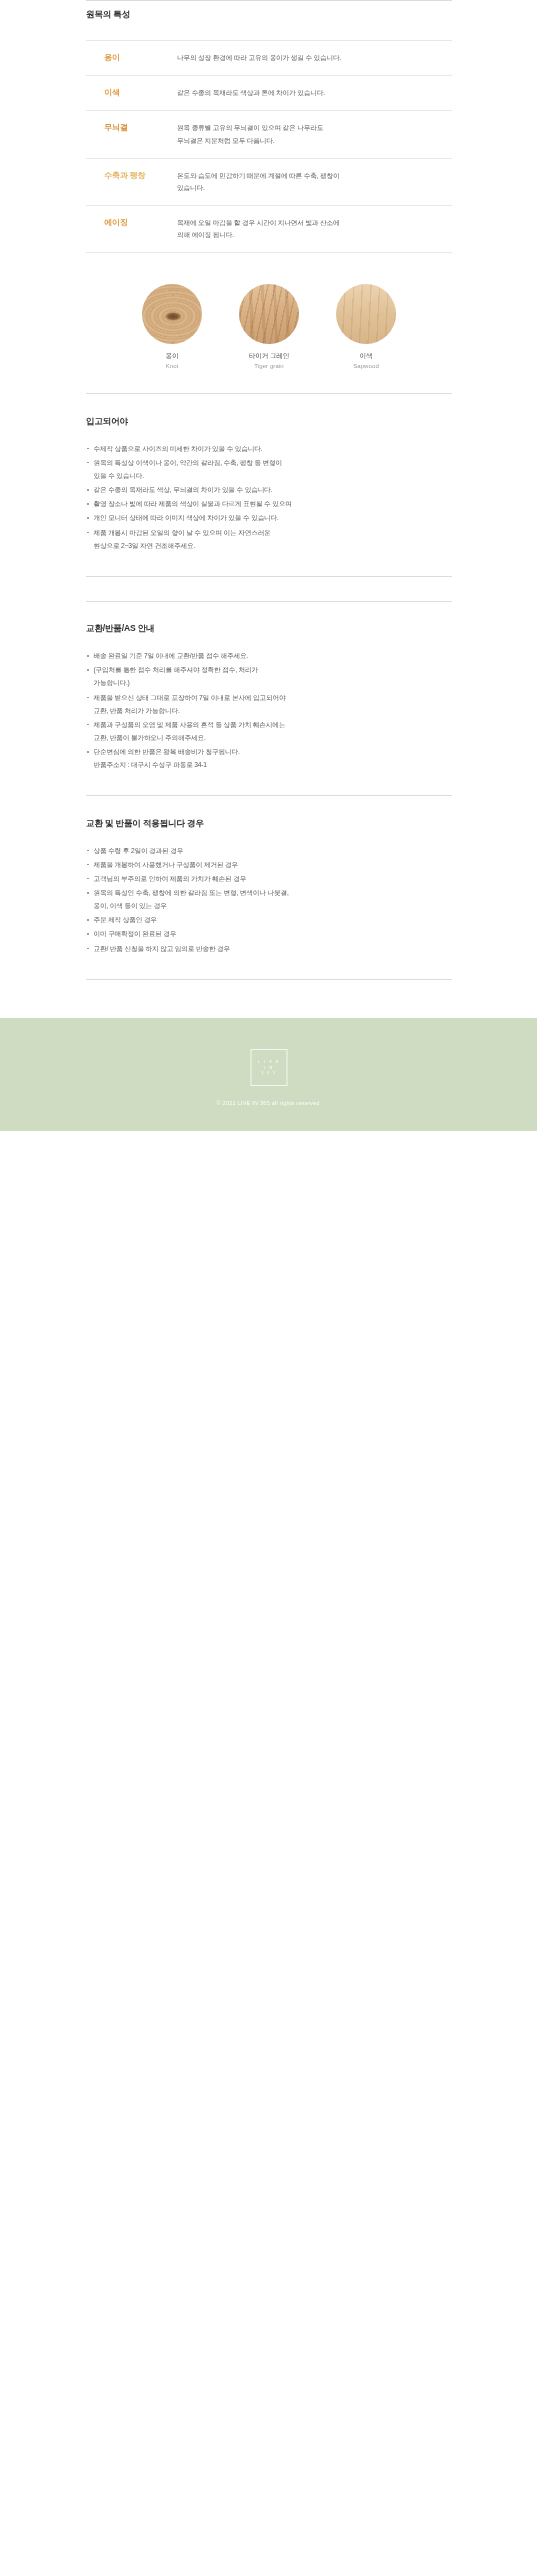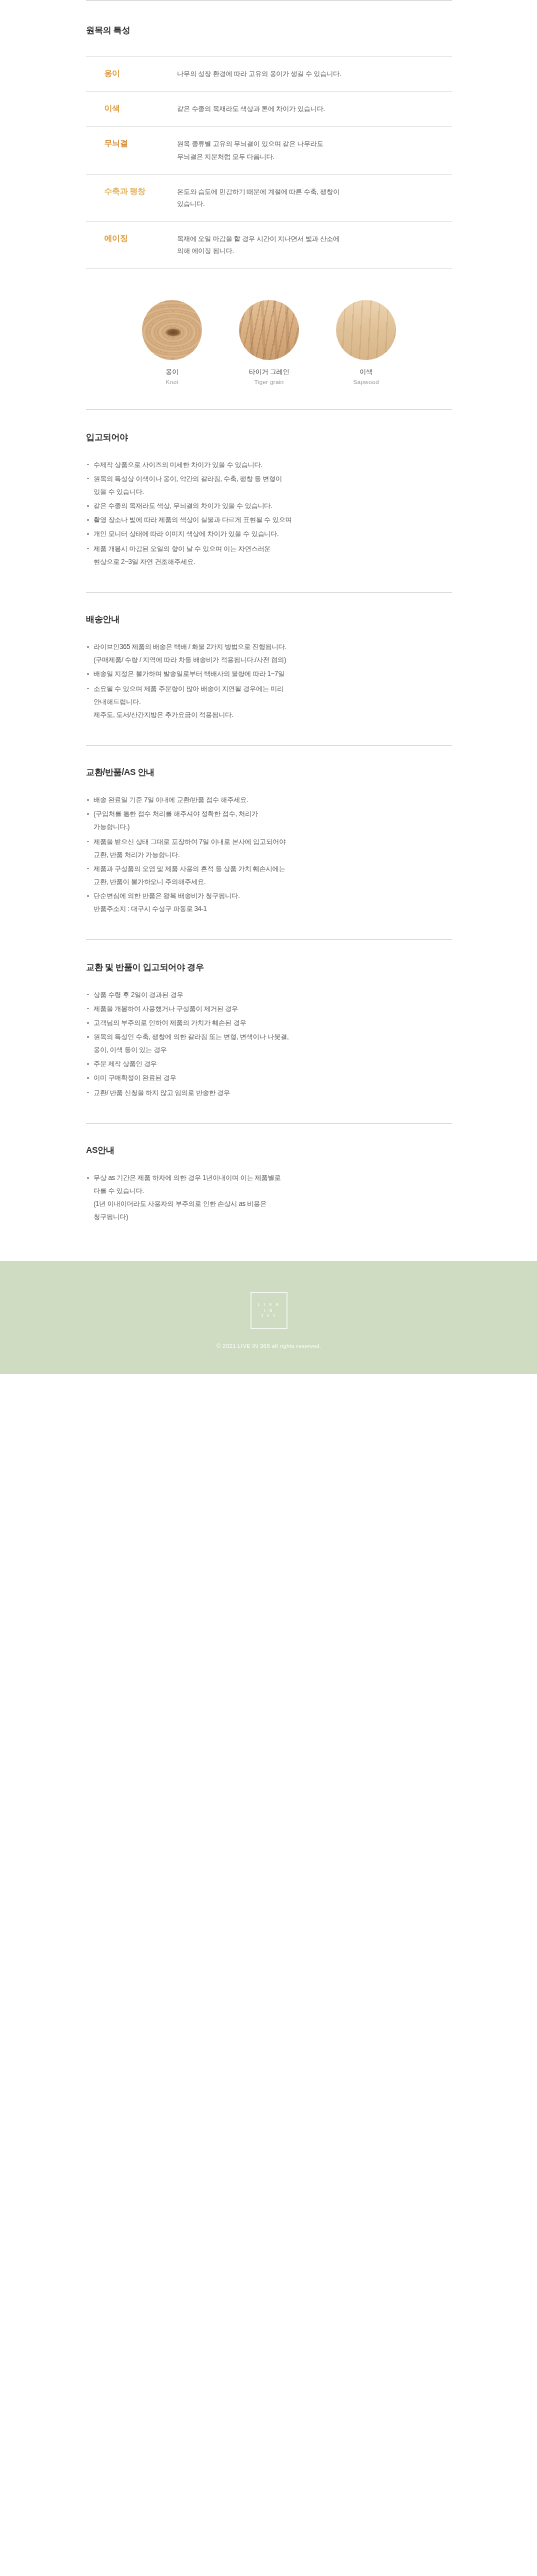--- a/index.html
+++ b/index.html
@@ -33,21 +33,21 @@
     font-size: 8.6px;
     font-weight: bold;
     color: #2f2f2f;
     letter-spacing: -0.2px;
     margin: 0;
     padding: 0;
   }
 
   
   .s1 {
-    padding-top: 24px;
+    padding-top: 8px;
   }
   .char-table {
     margin-top: 19.4px;
     width: 366px;
     border-collapse: collapse;
   }
   .char-table tr {
     border-bottom: 0.5px solid #e8e8e8;
   }
   .char-table tr:first-child {
@@ -272,31 +272,20 @@
       <li style="white-space:pre-line">같은 수종의 목재라도 색상, 무늬결의 차이가 있을 수 있습니다.</li>
       <li style="white-space:pre-line">촬영 장소나 빛에 따라 제품의 색상이 실물과 다르게 표현될 수 있으며</li>
       <li style="white-space:pre-line">개인 모니터 상태에 따라 이미지 색상에 차이가 있을 수 있습니다.</li>
       <li style="white-space:pre-line">제품 개봉시 마감된 오일의 향이 날 수 있으며 이는 자연스러운
 현상으로 2~3일 자연 건조해주세요.</li>
     </ul>
   </div>
 
   <div class="divider"></div>
 
-  <div class="inner sec">
-    <h2 class="sec-title">배송안내</h2>
-    <ul class="bullets">
-      <li style="white-space:pre-line">라이브인365 제품의 배송은 택배 / 화물 2가지 방법으로 진행됩니다.
-(구매제품/ 수량 / 지역에 따라 차등 배송비가 적용됩니다./사전 협의)</li>
-      <li style="white-space:pre-line">배송일 지정은 불가하며 발송일로부터 택배사의 물량에 따라 1~7일</li>
-      <li style="white-space:pre-line">소요될 수 있으며  제품 주문량이 많아 배송이 지연될 경우에는 미리
-안내해드립니다.
-제주도, 도서/산간지방은 추가요금이 적용됩니다.</li>
-    </ul>
-  </div>
 
   <div class="divider"></div>
 
   <div class="inner sec">
     <h2 class="sec-title">교환/반품/AS 안내</h2>
     <ul class="bullets">
       <li style="white-space:pre-line">배송 완료일 기준 7일 이내에 교환/반품 접수 해주세요.</li>
       <li style="white-space:pre-line">(구입처를 통한 접수 처리를 해주셔야 정확한 접수, 처리가
 가능합니다.)</li>
       <li style="white-space:pre-line">제품을 받으신 상태 그대로 포장하여 7일 이내로 본사에 입고되어야
@@ -304,44 +293,35 @@
       <li style="white-space:pre-line">제품과 구성품의 오염 및 제품 사용의 흔적 등 상품 가치 훼손시에는
 교환, 반품이 불가하오니 주의해주세요.</li>
       <li style="white-space:pre-line">단순변심에 의한 반품은 왕복 배송비가 청구됩니다.
 반품주소지 : 대구시 수성구 파동로 34-1</li>
     </ul>
   </div>
 
   <div class="divider"></div>
 
   <div class="inner sec">
-    <h2 class="sec-title">교환 및 반품이 입고되어야 경우</h2>
+    <h2 class="sec-title">교환 및 반품이 적용됩니다 경우</h2>
     <ul class="bullets">
       <li style="white-space:pre-line">상품 수령 후 2일이 경과된 경우</li>
       <li style="white-space:pre-line">제품을 개봉하여 사용했거나 구성품이 제거된 경우</li>
       <li style="white-space:pre-line">고객님의 부주의로 인하여 제품의 가치가 훼손된 경우</li>
       <li style="white-space:pre-line">원목의 특성인 수축, 팽창에 의한 갈라짐 또는 변형, 변색이나 나뭇결,
 옹이, 이색 등이 있는 경우</li>
       <li style="white-space:pre-line">주문 제작 상품인 경우</li>
       <li style="white-space:pre-line">이미 구매확정이 완료된 경우</li>
       <li style="white-space:pre-line">교환/ 반품 신청을 하지 않고 임의로 반송한 경우</li>
     </ul>
   </div>
 
   <div class="divider"></div>
 
-  <div class="inner sec">
-    <h2 class="sec-title">AS안내</h2>
-    <ul class="bullets">
-      <li style="white-space:pre-line">무상 as 기간은 제품 하자에 의한 경우 1년이내이며 이는 제품별로
-다를 수 있습니다.
-(1년 이내이더라도 사용자의 부주의로 인한 손상시 as 비용은
-청구됩니다)</li>
-    </ul>
-  </div>
 
   <div class="footer">
     <div class="footer-logo">
       <div class="l1">L I V E</div>
       <div class="l2">I N</div>
       <div class="l3">3 6 5</div>
     </div>
     <div class="footer-copy">© 2021 LIVE IN 365 all rights reserved.</div>
   </div>
 

